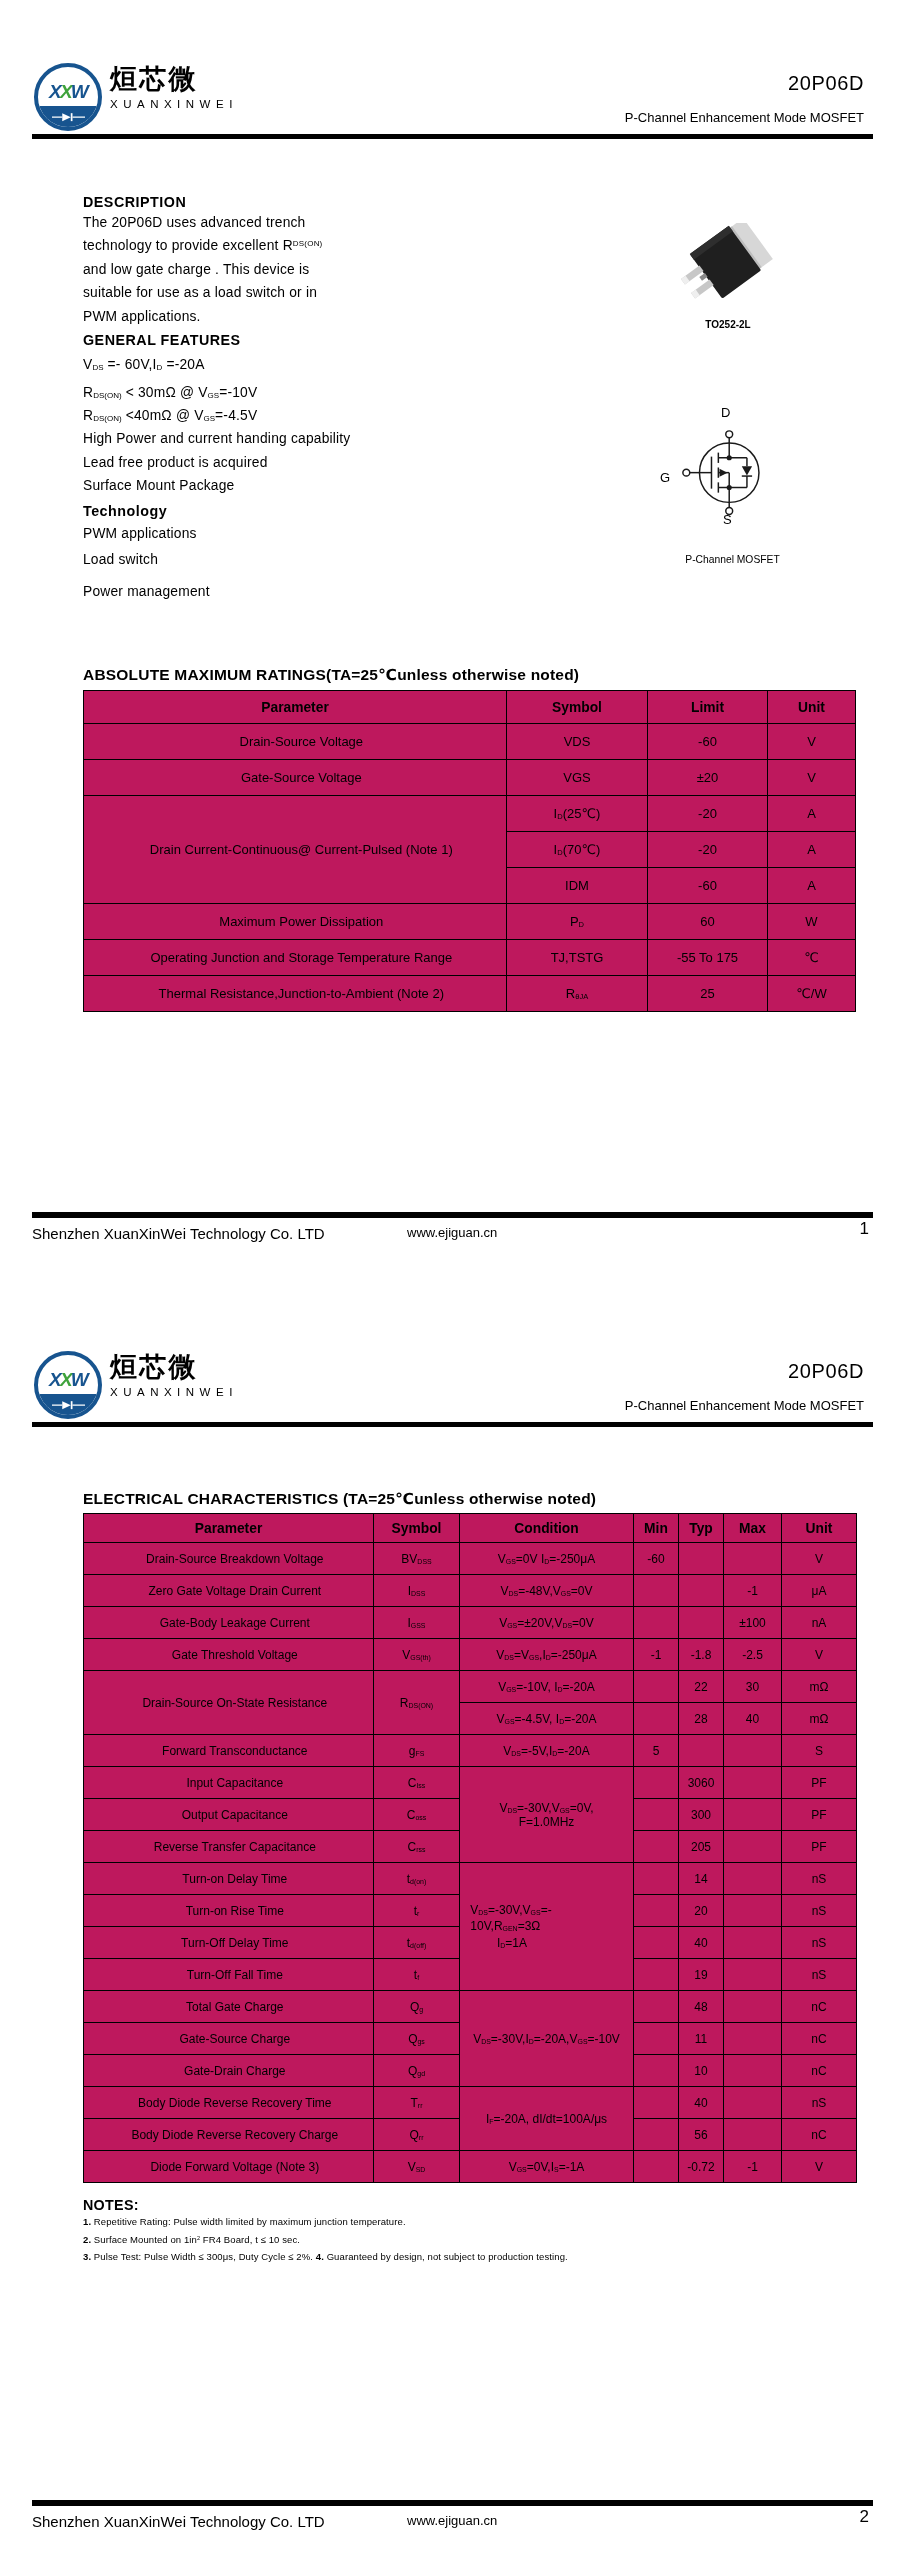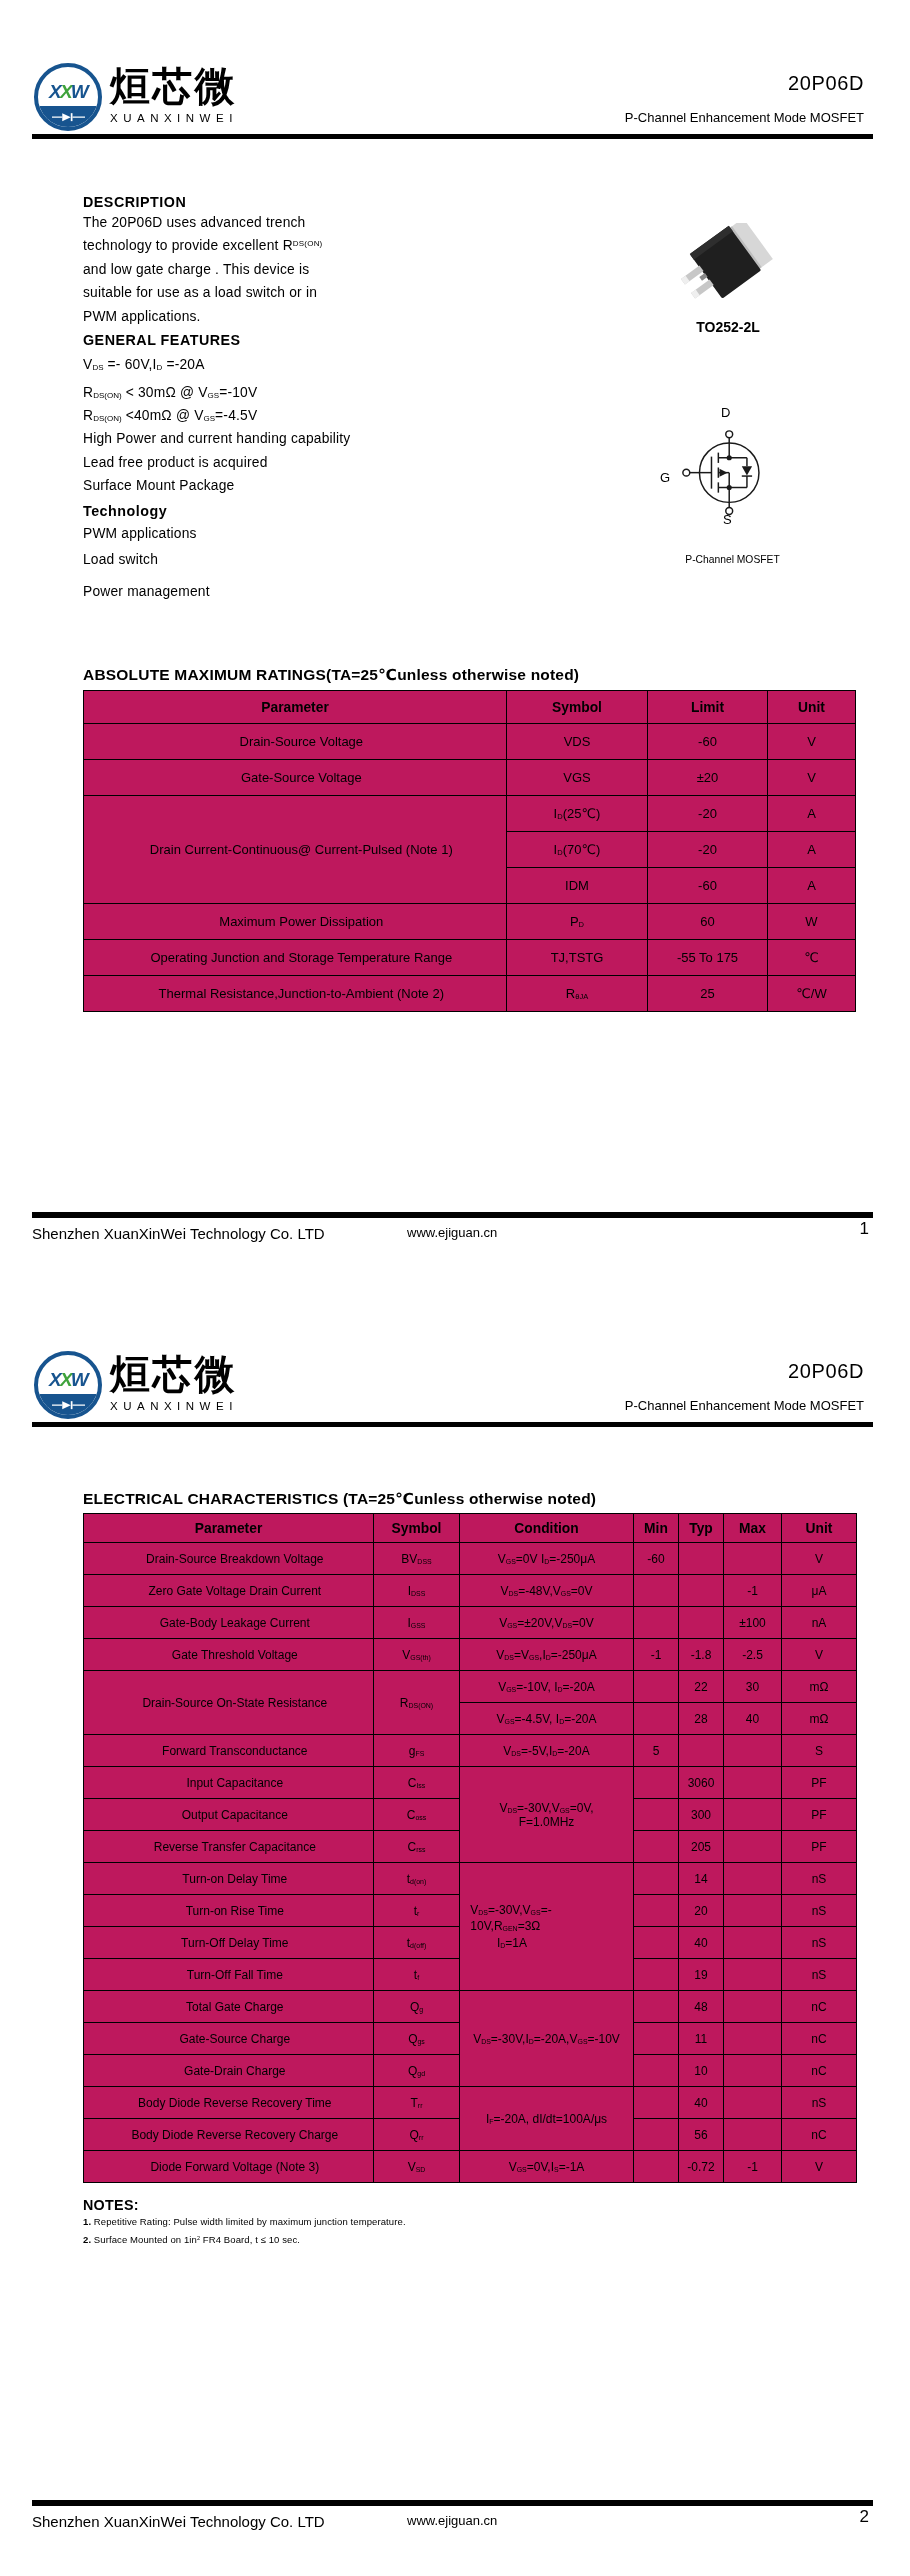--- a/index.html
+++ b/index.html
@@ -12,37 +12,37 @@
 
   
   .logo{position:absolute;left:34px;top:63px;width:68px;height:68px}
   .logo-ring{position:absolute;inset:0;border-radius:50%;border:4px solid #17548f;background:#fff;overflow:hidden}
   .logo-xxw{position:absolute;top:14.3px;left:0;right:0;text-align:center;font-size:19px;font-weight:800;
             font-style:italic;letter-spacing:-1.7px;color:#17548f}
   .logo-xxw .g{color:#3fa33c}
   .logo-band{position:absolute;left:0;bottom:0;width:100%;height:20.7px;background:#17548f;
              display:flex;align-items:center;justify-content:center}
   .brand{position:absolute;left:110px;top:65px}
-  .brand-cn{font-size:40px;font-weight:700;letter-spacing:2.3px;line-height:1.05}
+  .brand-cn{font-size:27px;font-weight:700;letter-spacing:2.3px;line-height:1.05}
   .brand-en{margin-top:4.6px;font-size:11.5px;letter-spacing:5.5px;font-weight:500}
   .part-no{position:absolute;right:46px;top:72px;font-size:20px;letter-spacing:0.6px}
   .part-sub{position:absolute;right:46px;top:110px;font-size:13px}
   .hrule{position:absolute;left:32px;right:37px;top:134px;height:5.2px;background:#000}
 
   
   .leftcol{position:absolute;left:83px;top:189px;width:470px;height:425px}
   .ln{position:absolute;left:0;white-space:nowrap;font-size:13.8px;letter-spacing:0.2px}
   .ln.h{font-weight:700;font-size:14.3px;letter-spacing:0.5px}
   .t0{top:4.6px}.t1{top:26px}.t2{top:49px}.t3{top:73px}.t4{top:96px}.t5{top:120px}
   .t6{top:143px}.t7{top:168px}.t8{top:196px}.t9{top:219px}.t10{top:242px}.t11{top:266px}
   .t12{top:289px}.t13{top:314px}.t14{top:337px}.t15{top:363px}.t16{top:395px}
 
   
   .pkg-svg{position:absolute;left:680px;top:223px}
-  .pkg-label{position:absolute;left:668px;top:319px;width:120px;text-align:center;font-size:14px;font-weight:700}
+  .pkg-label{position:absolute;left:668px;top:319px;width:120px;text-align:center;font-size:10px;font-weight:700}
   .mos-svg{position:absolute;left:660px;top:402px}
   .pin{position:absolute;font-size:13px}
   .pin-d{left:721px;top:405px}
   .pin-g{left:660px;top:470px}
   .pin-s{left:723px;top:512px}
   .mos-caption{position:absolute;left:664px;top:554px;width:137px;text-align:center;font-size:10.3px}
 
   
   .sec-title{position:absolute;left:83px;font-size:15.5px;font-weight:700;letter-spacing:0.2px;white-space:nowrap}
   #t1-title{top:666px}
@@ -460,20 +460,21 @@
         <td>-1</td>
         <td>V</td>
       </tr>
       </tbody>
     </table>
 
     <div class="notes">
       <div class="notes-title">NOTES:</div>
       <div class="note-line"><b>1.</b><span> Repetitive Rating: Pulse width limited by maximum junction temperature.</span></div>
       <div class="note-line"><b>2.</b><span> Surface Mounted on 1in<sup>2</sup> FR4 Board, t ≤ 10 sec.</span></div>
+      <div class="note-line"><b>3.</b><span> Pulse Test: Pulse Width ≤ 300μs, Duty Cycle ≤ 2%. </span><b>4.</b><span> Guaranteed by design, not subject to production testing.</span></div>
     </div>
 
     <div class="f-rule"></div>
     <div class="f-company">Shenzhen XuanXinWei Technology Co. LTD</div>
     <div class="f-site">www.ejiguan.cn</div>
     <div class="f-page">2</div>
   </div>
 
 </div>
 

